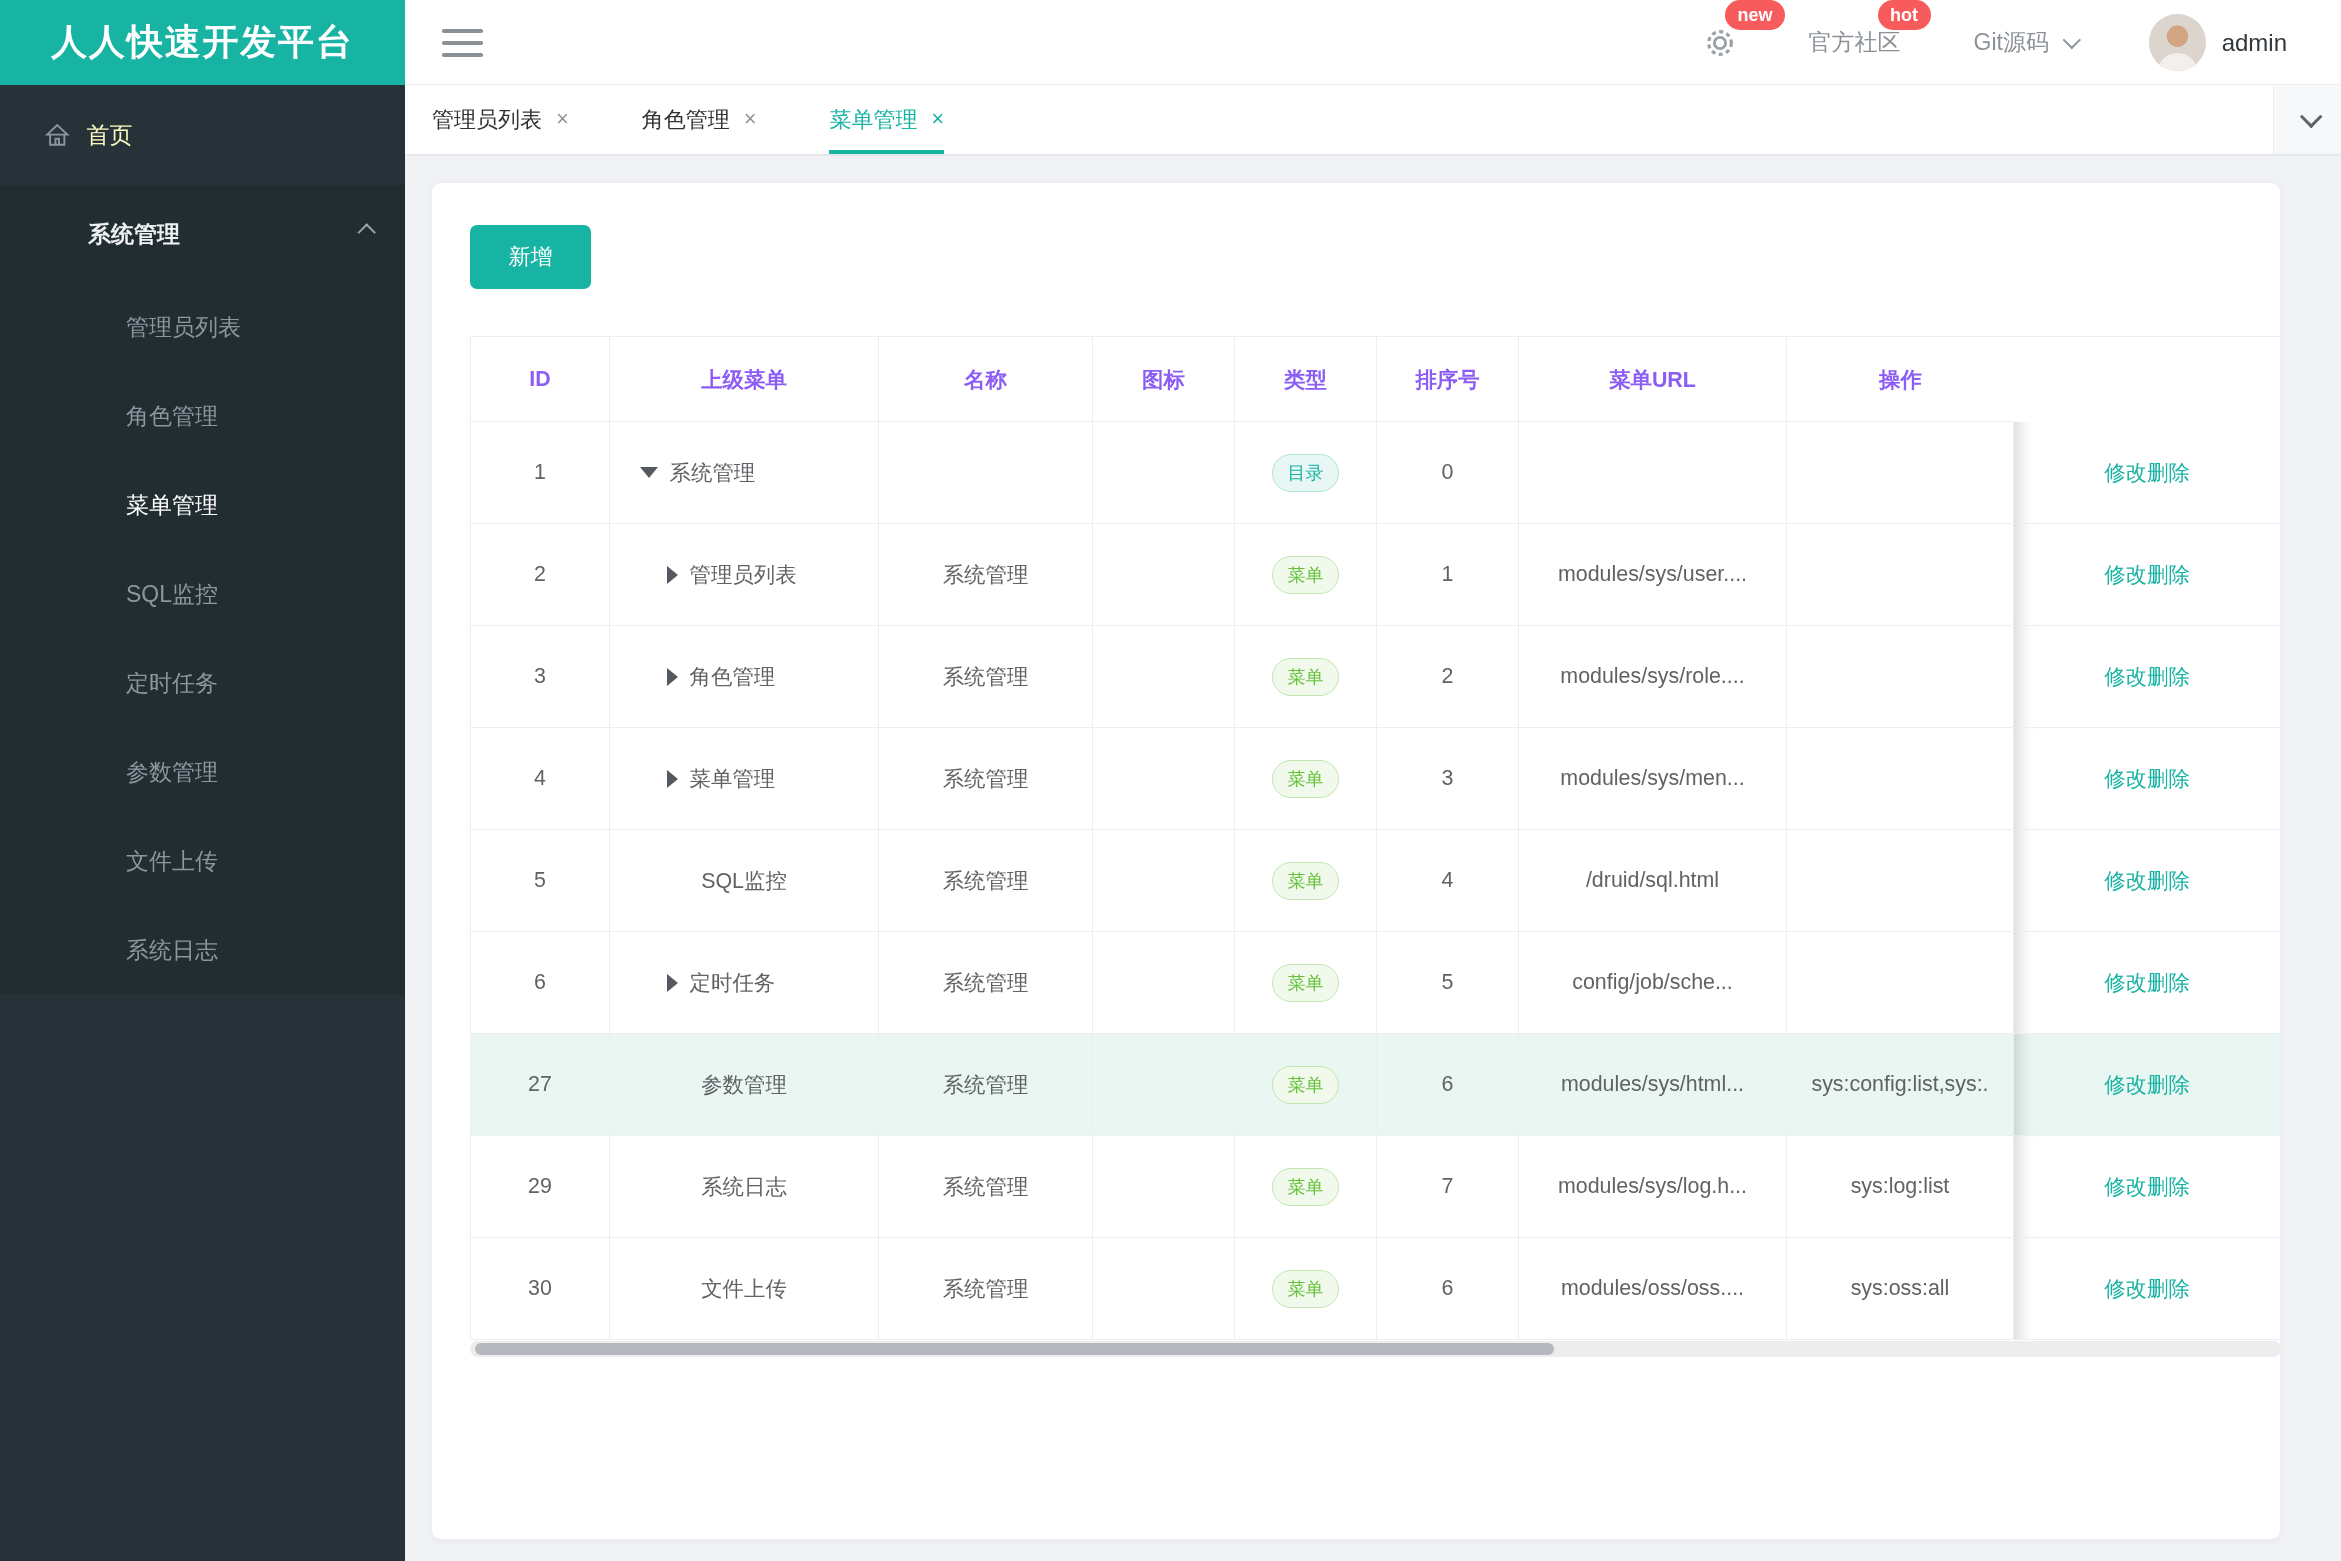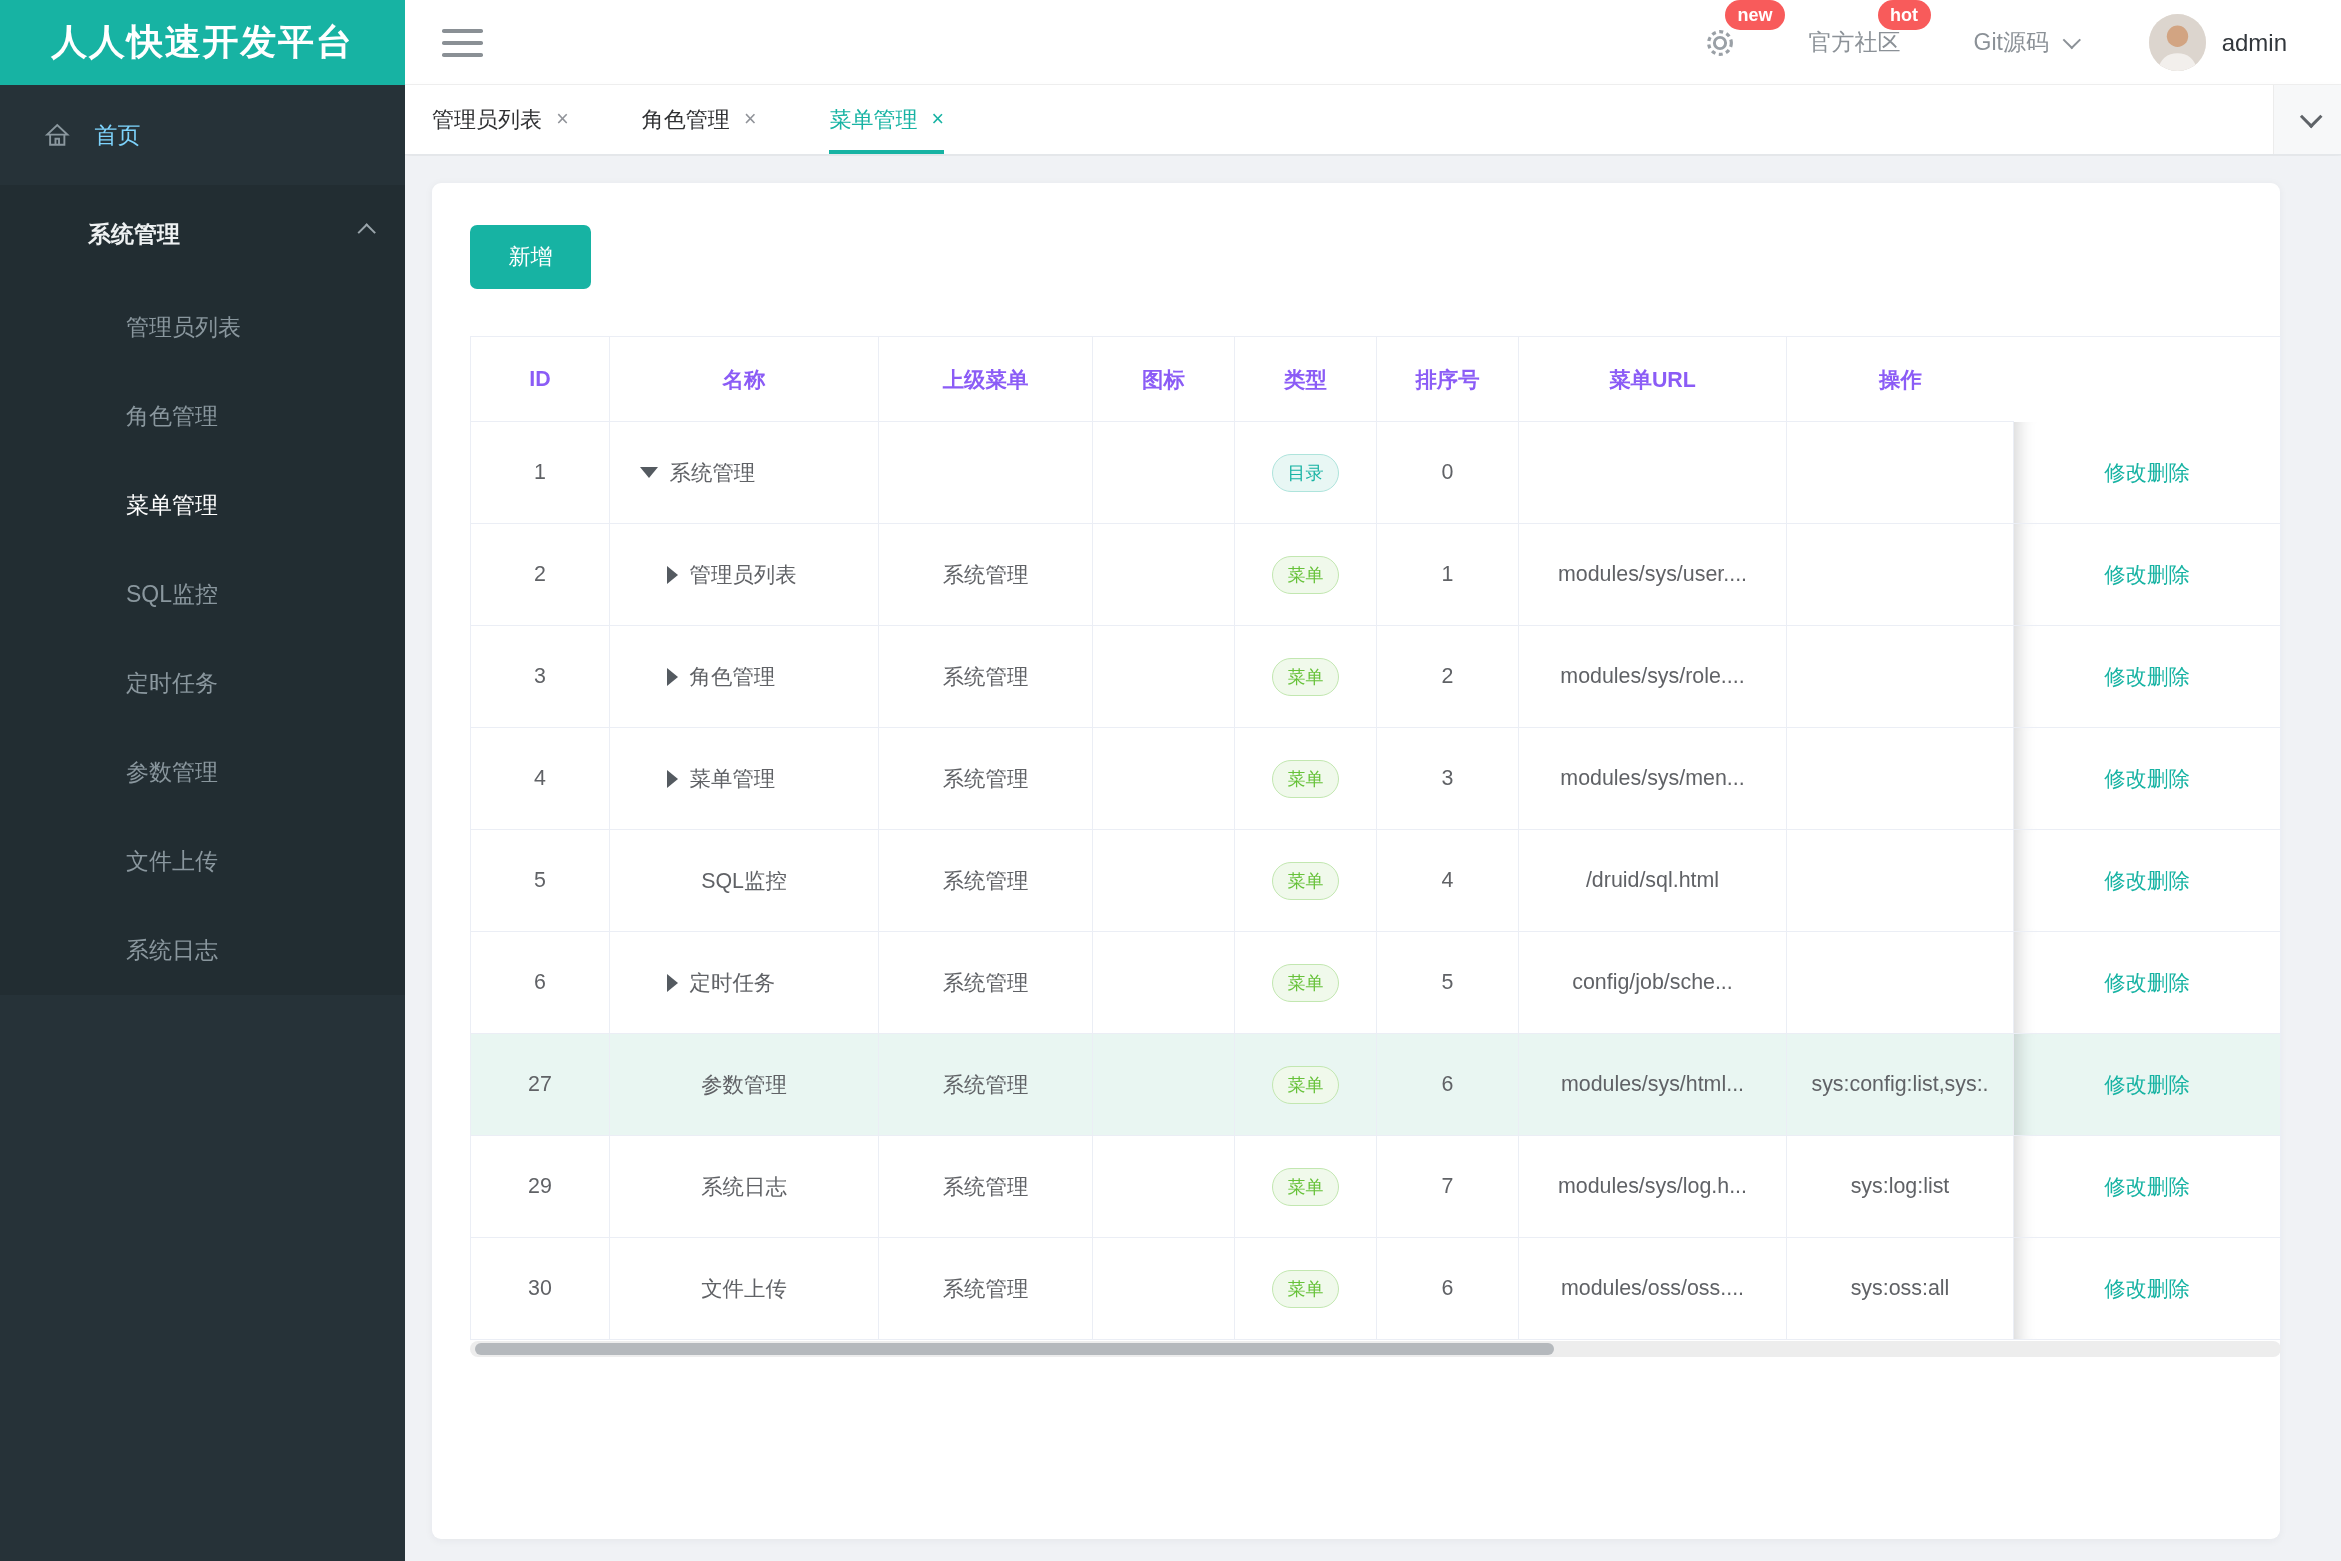--- a/index.html
+++ b/index.html
@@ -40,22 +40,22 @@
   .tab.active::after { content:""; position:absolute; left:0; right:0; bottom:0; height:3.6px;
                        background:#17b3a3; }
   .tab-drop { position:absolute; right:0; top:0; width:69px; height:69px; background:#f7f8f9;
               border-left:0.9px solid #ececec; display:flex; align-items:center; justify-content:center;
               cursor:pointer; }
   .tab-drop .chev { width:16px; height:16px; border-right:3.6px solid #5f6368;
                     border-bottom:3.6px solid #5f6368; transform:rotate(45deg) translateY(-4.5px); }
 
   
   .sidebar { position:absolute; left:0; top:85px; width:405px; height:1476px; background:#263238; }
-  .side-home { height:100px; display:flex; align-items:center; padding-left:43px; gap:23px;
-               color:#7dd3fc; font-size:23px; cursor:pointer; }
+  .side-home { height:100px; display:flex; align-items:center; padding-left:43px; gap:15px;
+               color:#fef9c3; font-size:23px; cursor:pointer; }
   .side-group { background:#222d32; }
   .side-group-head { height:98px; display:flex; align-items:center; padding-left:88px;
                      color:#eef1f2; font-size:23px; font-weight:700; cursor:pointer; position:relative; }
   .chev-up { position:absolute; right:32px; top:41px; width:13.4px; height:13.4px;
              border-left:2.7px solid #9aa5ab; border-top:2.7px solid #9aa5ab; transform:rotate(45deg); }
   .side-item { height:89px; display:flex; align-items:center; padding-left:126px;
                color:#8a979e; font-size:23px; cursor:pointer; }
   .side-item.active { color:#ffffff; }
 
   
@@ -207,22 +207,22 @@
     </div>
   </div>
 
   <div class="main">
     <div class="card">
       <button class="add-btn">新增</button>
 
       <div class="tbl">
         <div class="t-grid t-head">
             <div class="cell">ID</div>
+            <div class="cell">上级菜单</div>
             <div class="cell">名称</div>
-            <div class="cell">上级菜单</div>
             <div class="cell">图标</div>
             <div class="cell">类型</div>
             <div class="cell">排序号</div>
             <div class="cell">菜单URL</div>
             <div class="cell">操作</div>
           </div>
         <div>
             <div class="t-grid t-row">
               <div class="cell">
                 <span>1</span>

